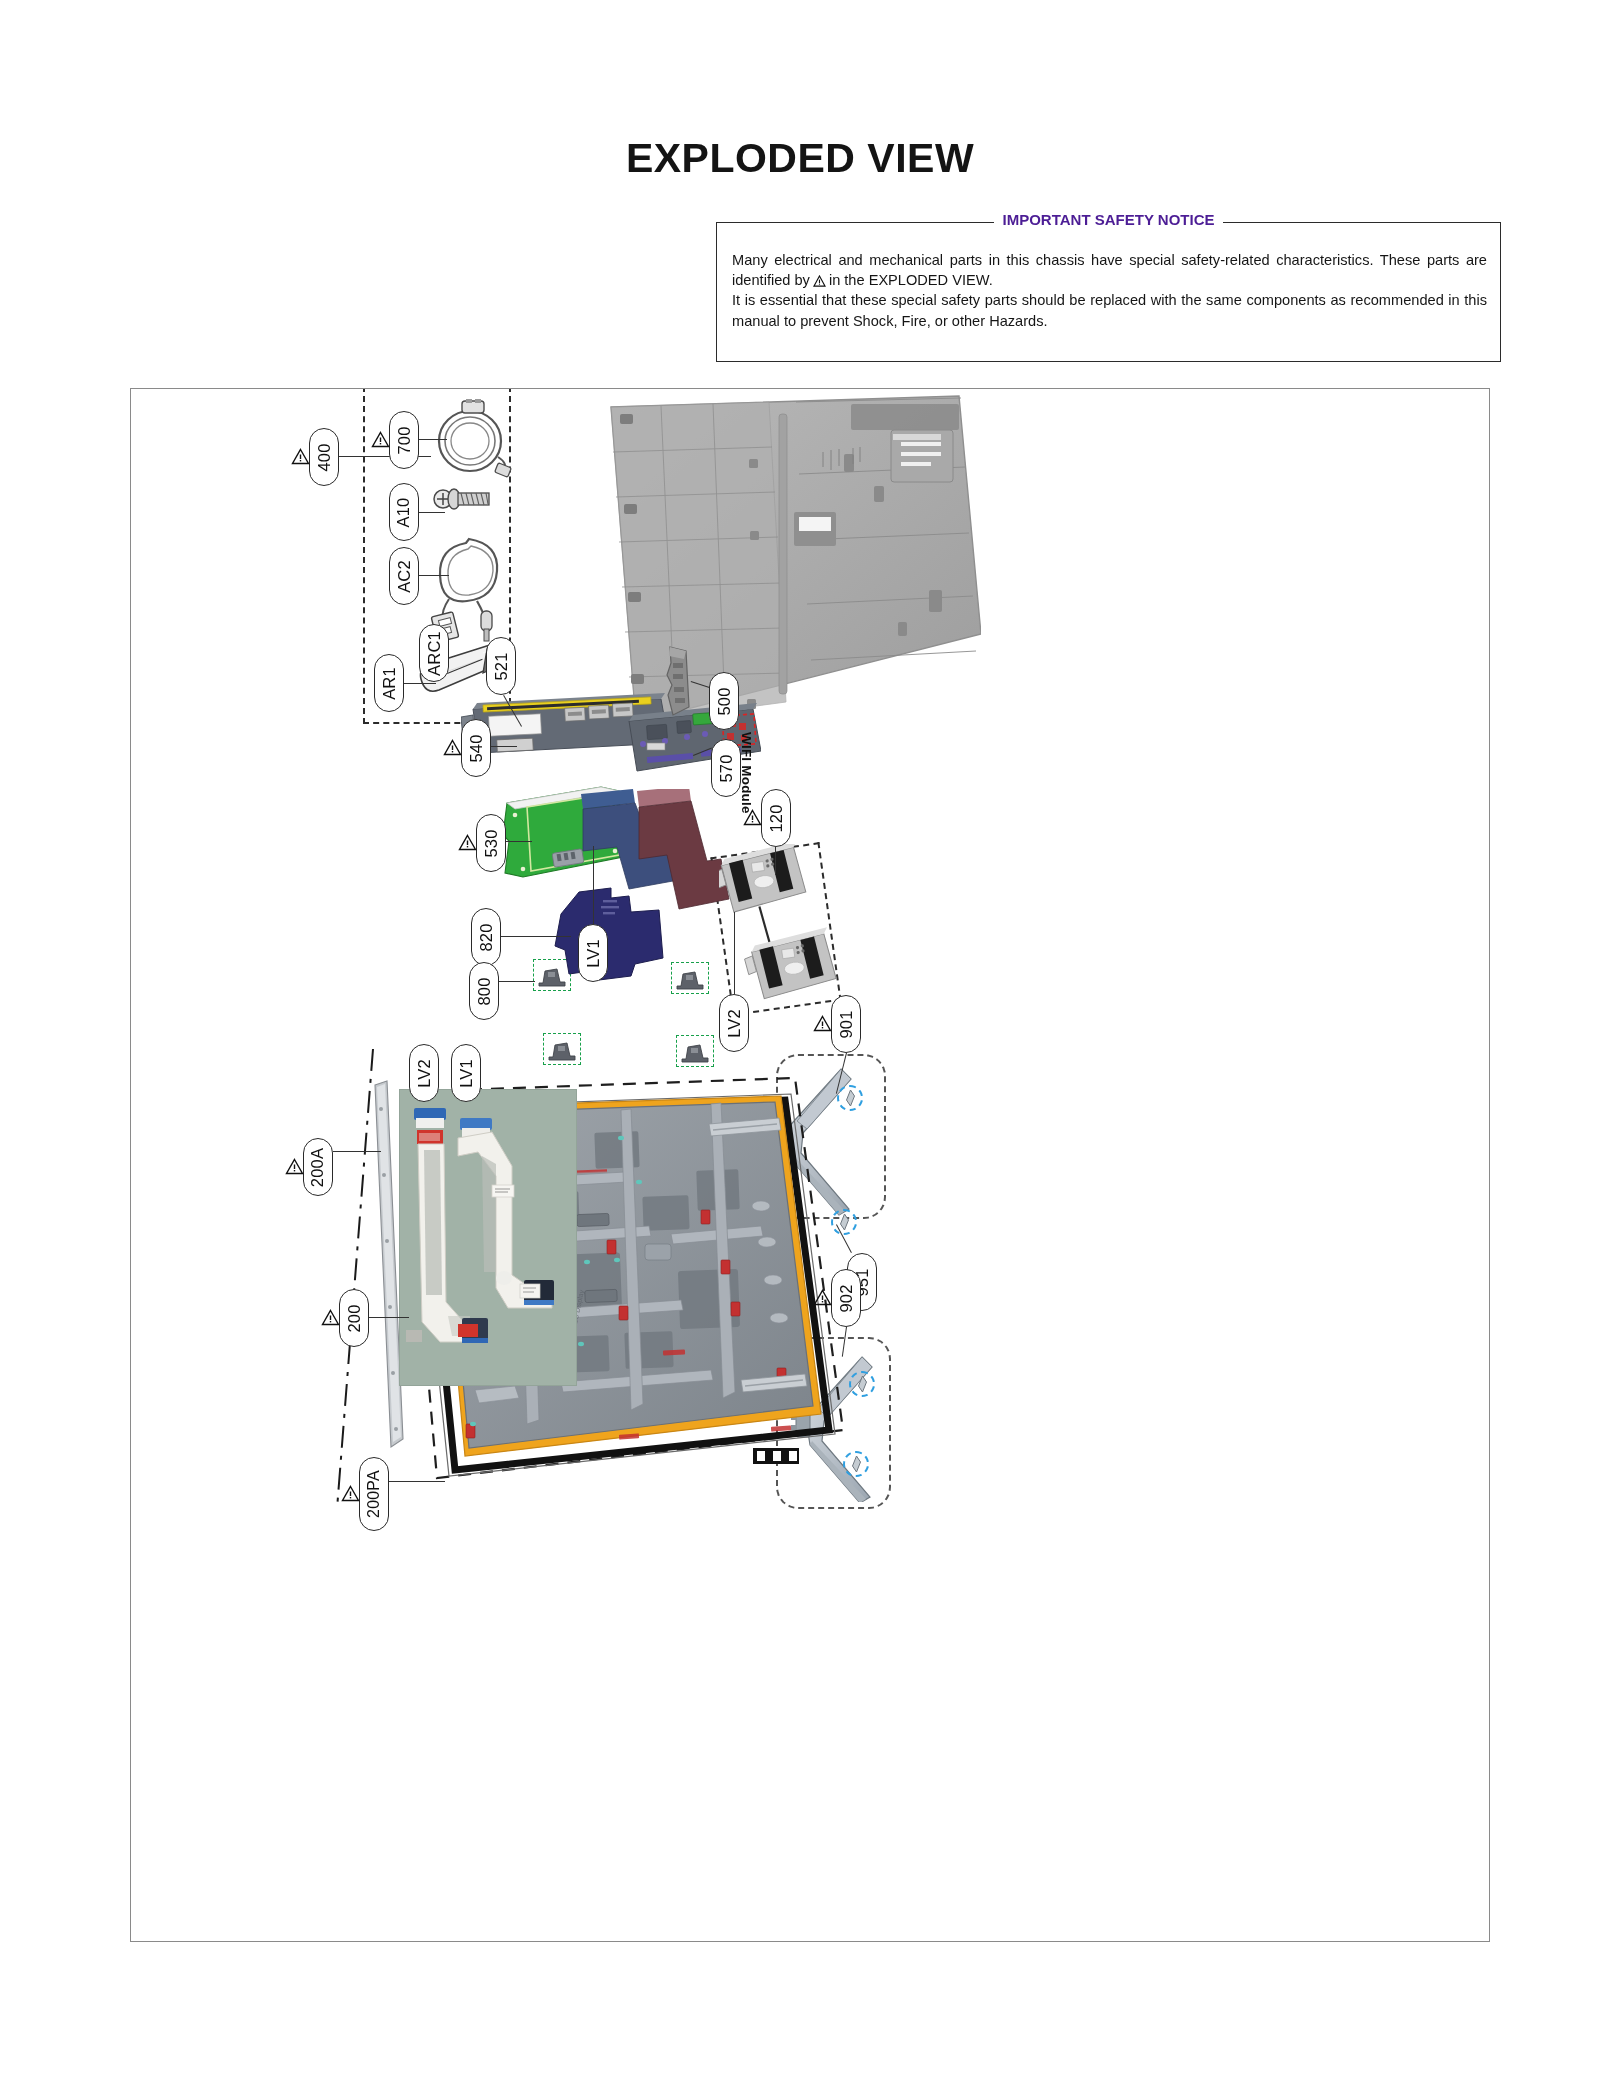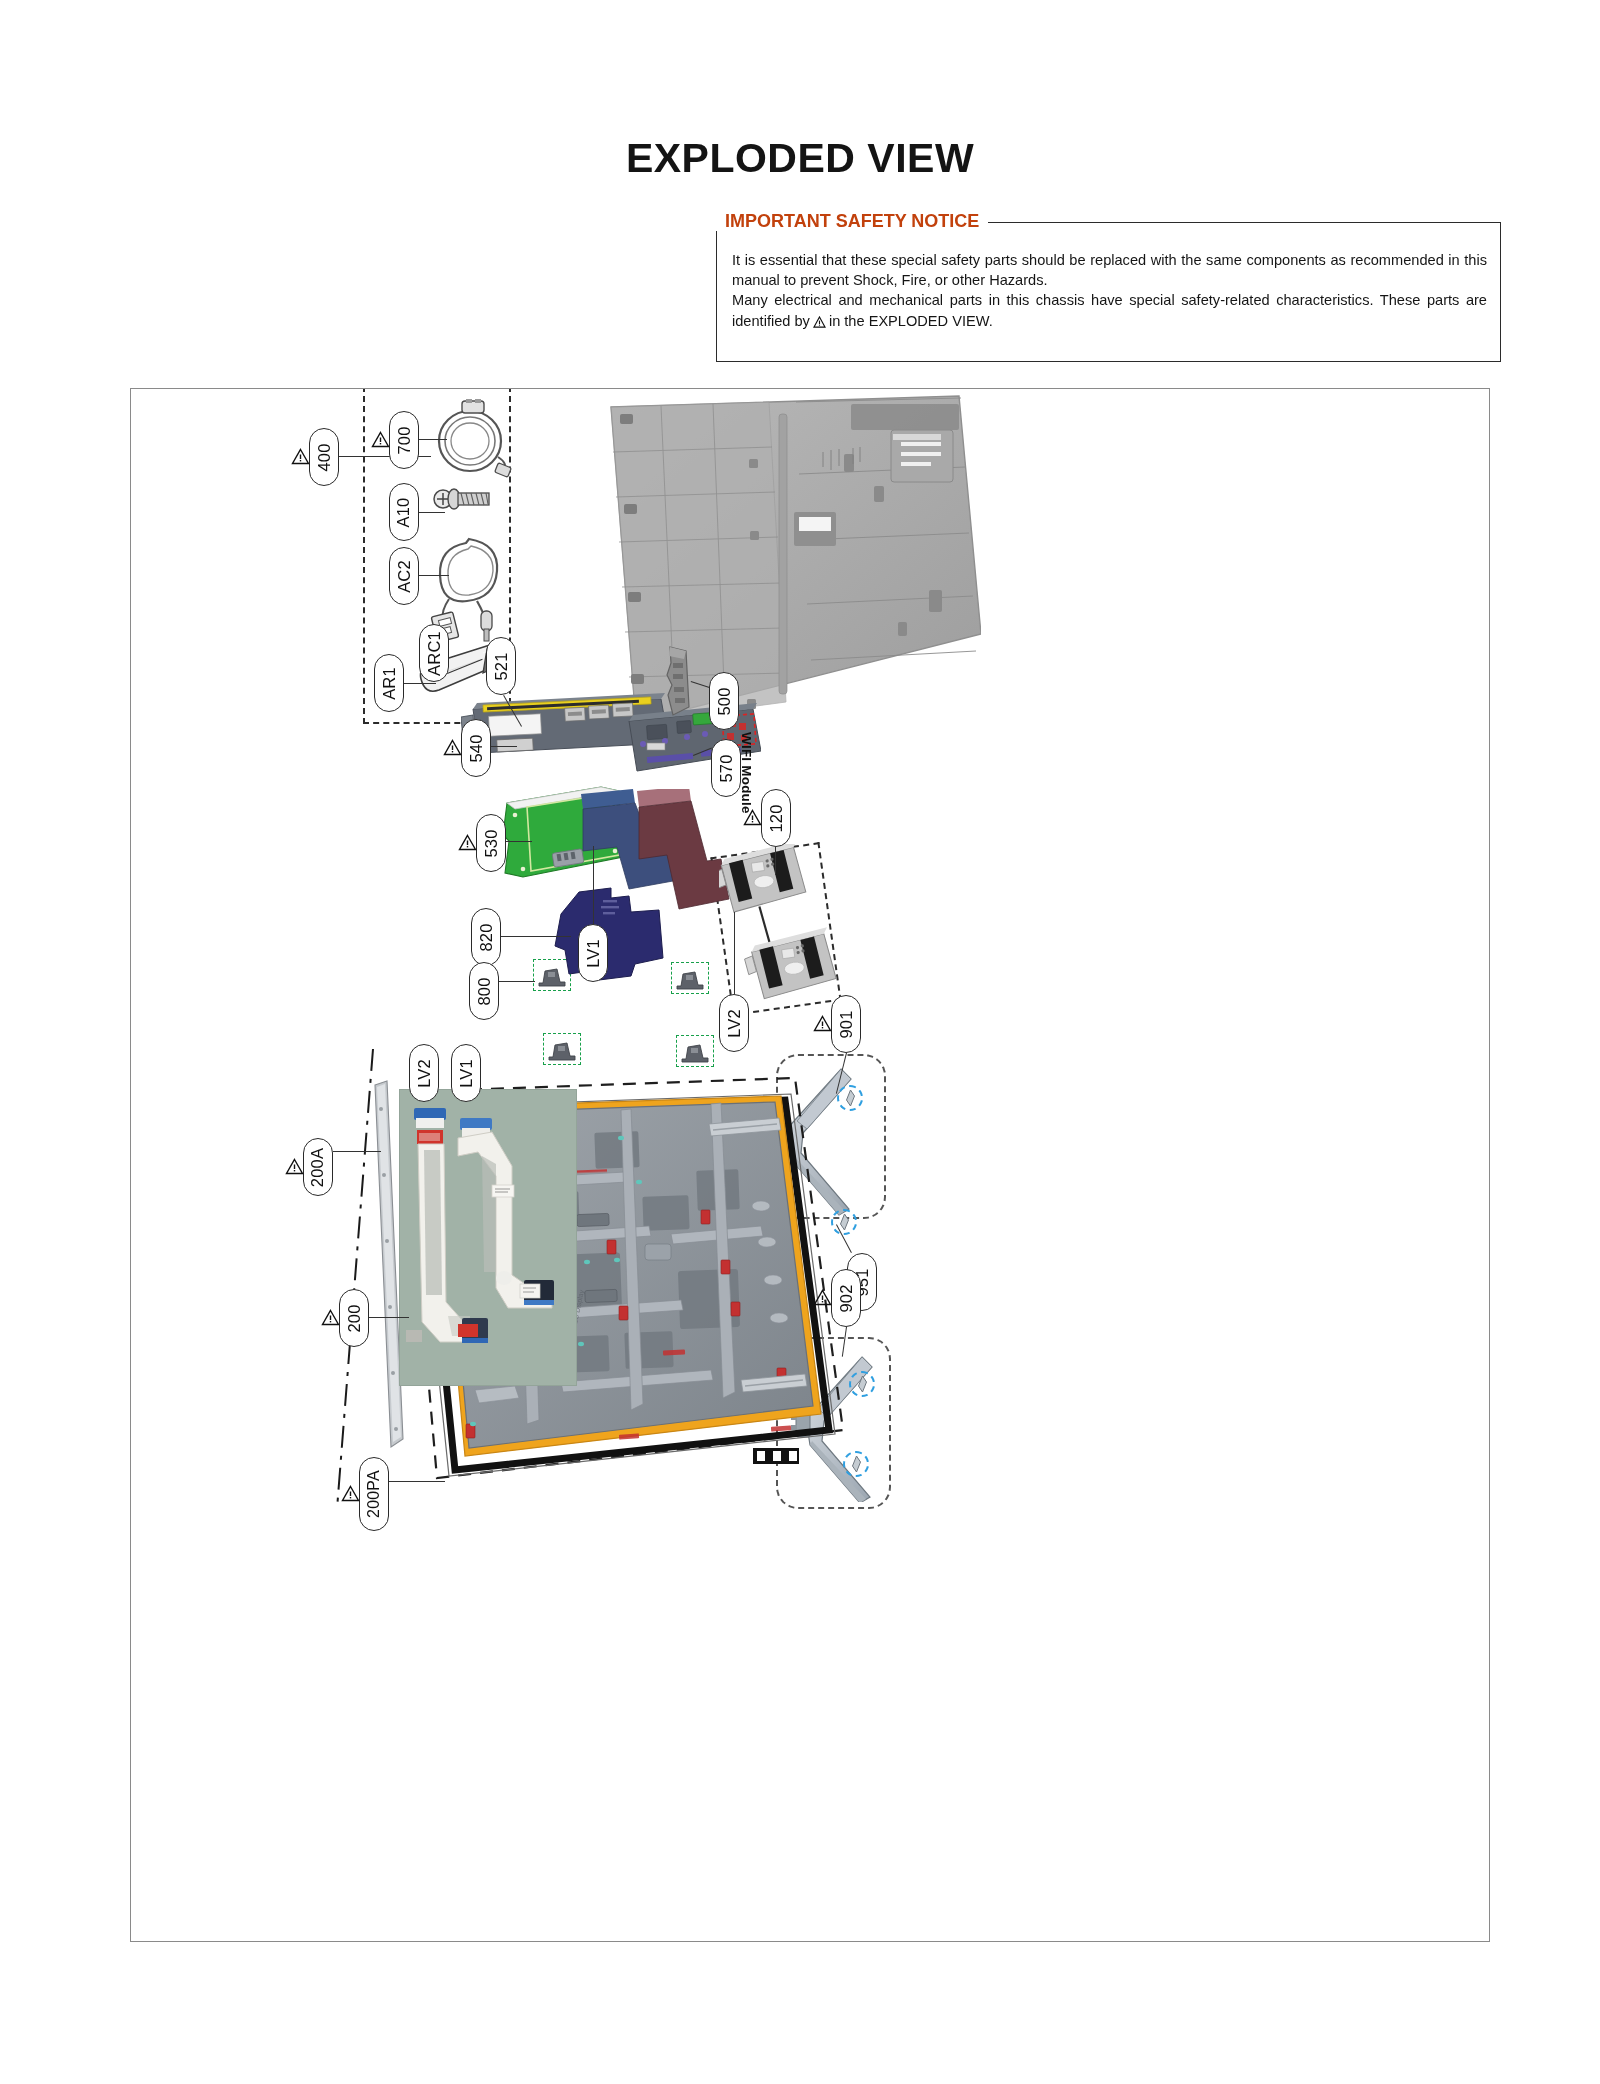--- a/index.html
+++ b/index.html
@@ -21,22 +21,23 @@
   }
 
   
   #safety-box {
     position:absolute; left:716px; top:222px; width:785px; height:140px;
     border:1.6px solid #2b2b2b;
     background:#fff;
   }
   #safety-legend {
     position:absolute; left:716px; top:212px; width:785px;
-    font-size:18px; font-weight:bold;
-    color:#c2410c;
+    text-align:center;
+    font-size:15px; font-weight:bold;
+    color:#4c1d95;
   }
   #safety-legend span {
     background:#fff; padding:0 9px; position:relative; top:-1px;
   }
   #safety-body {
     position:absolute; left:732px; top:250px; width:755px;
     font-size:14.6px; line-height:20.2px;
     color:#151515;
   }
   #safety-body p { text-align:justify; }
@@ -143,28 +144,28 @@
 </head>
 <body>
 
 <div id="page-title">EXPLODED VIEW</div>
 
 <div id="safety-box"></div>
 <div id="safety-legend">
   <span>IMPORTANT SAFETY NOTICE</span>
 </div>
 <div id="safety-body">
-  <p>It is essential that these special safety parts should be replaced with the same components as recommended in this manual to prevent Shock, Fire, or other Hazards.</p>
   <p>
     <span>Many electrical and mechanical parts in this chassis have special safety-related characteristics. These parts are identified by</span><span class="inline-warn"><svg viewBox="0 0 14 13">
           <path d="M7 1 L13 12 L1 12 Z" fill="none" stroke="#111" stroke-width="1.2"></path>
           <rect x="6.4" y="5" width="1.2" height="3.6" fill="#111"></rect>
           <rect x="6.4" y="9.3" width="1.2" height="1.1" fill="#111"></rect>
         </svg></span><span>in the EXPLODED VIEW.</span>
   </p>
+  <p>It is essential that these special safety parts should be replaced with the same components as recommended in this manual to prevent Shock, Fire, or other Hazards.</p>
 </div>
 
 <div id="diagram-frame">
 
   <svg class="art" id="back-cover" viewBox="0 0 520 450">
     <defs>
       <linearGradient id="bcG" x1="0" y1="0" x2="1" y2="1">
         <stop offset="0" stop-color="#b9b9b9"></stop>
           <stop offset="1" stop-color="#9d9d9d"></stop>
       </linearGradient>

